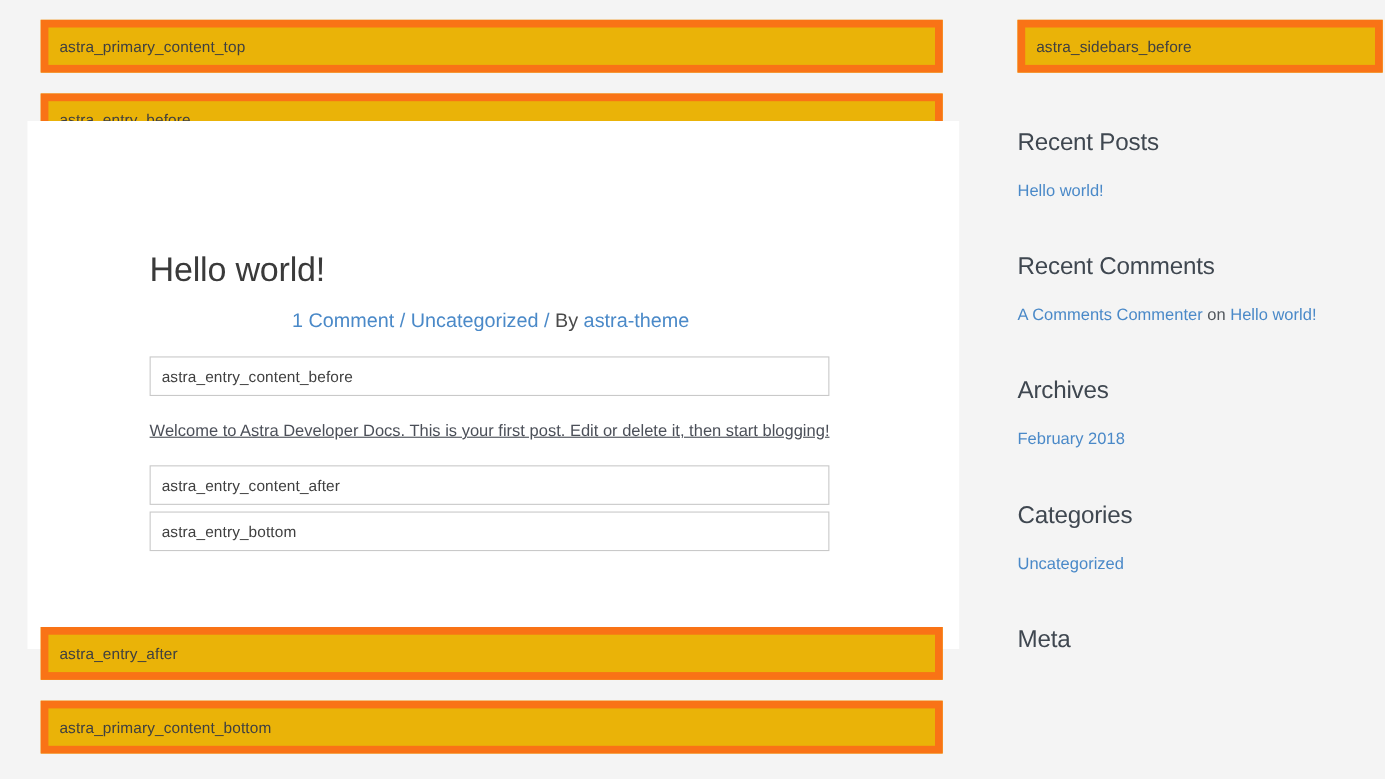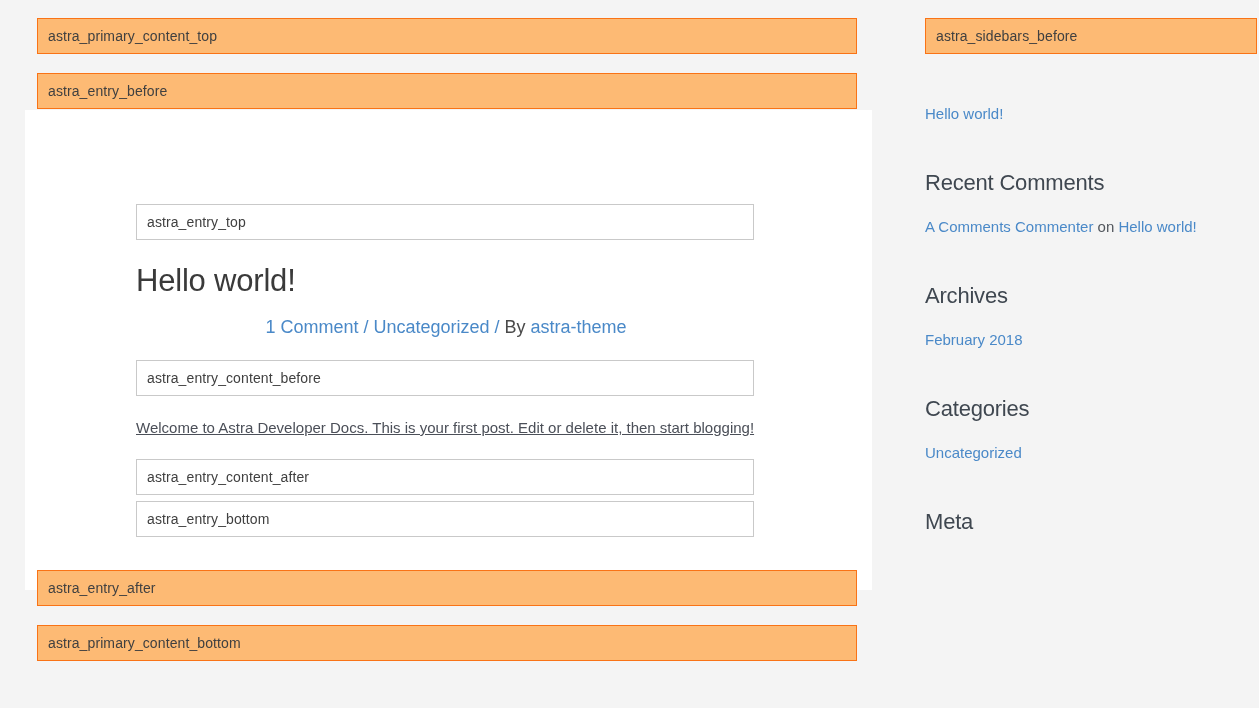--- a/index.html
+++ b/index.html
@@ -33,22 +33,22 @@
   .sidebar-col {
     position: absolute;
     left: 925px;
     top: 0;
     width: 300px;
   }
 
   
   .hook-box {
     box-sizing: border-box;
-    border: 1px solid #f97316;
-    background: #fdba74;
+    border: 7px solid #f97316;
+    background: #eab308;
     color: #404040;
     font-size: 14px;
     line-height: 1;
     padding: 10px 0 10px 10px;
     letter-spacing: .1px;
   }
   .hook-box.inner {
     border: 1px solid #c9c9c9;
     background: #ffffff;
   }
@@ -191,21 +191,20 @@
     <div style="height:18px"></div>
     <div class="hook-box hook-outer-primary">astra_primary_content_top</div>
 
     <div style="height:19px"></div>
     <div class="hook-box hook-outer-primary">astra_entry_before</div>
   </div>
 
   <div class="entry-card">
     <div class="entry-inner">
 
-      <div class="hook-box inner hook-inner-w">astra_entry_top</div>
 
       <h1 class="entry-title">Hello world!</h1>
 
       <p class="entry-meta">
         <a href="#">1 Comment</a><span class="sep"> / </span><a href="#">Uncategorized</a><span class="sep"> / </span><span>By</span><span>&nbsp;</span><a href="#">astra-theme</a>
       </p>
 
       <div class="gap-a"></div>
       <div class="hook-box inner hook-inner-w">astra_entry_content_before</div>
 
@@ -226,20 +225,21 @@
     <div class="hook-box hook-outer-primary">astra_primary_content_bottom</div>
   </div>
 
   <div class="sidebar-col">
 
     <div style="height:18px"></div>
     <div class="hook-box sidebar-hook">astra_sidebars_before</div>
 
 
     <div class="widget w-recent-posts">
+      <h2 class="widget-title">Recent Posts</h2>
       <ul class="widget-list">
         <li>
           <a href="#">Hello world!</a>
         </li>
       </ul>
     </div>
 
     <div class="widget w-recent-comments">
       <h2 class="widget-title">Recent Comments</h2>
       <ul class="widget-list">

